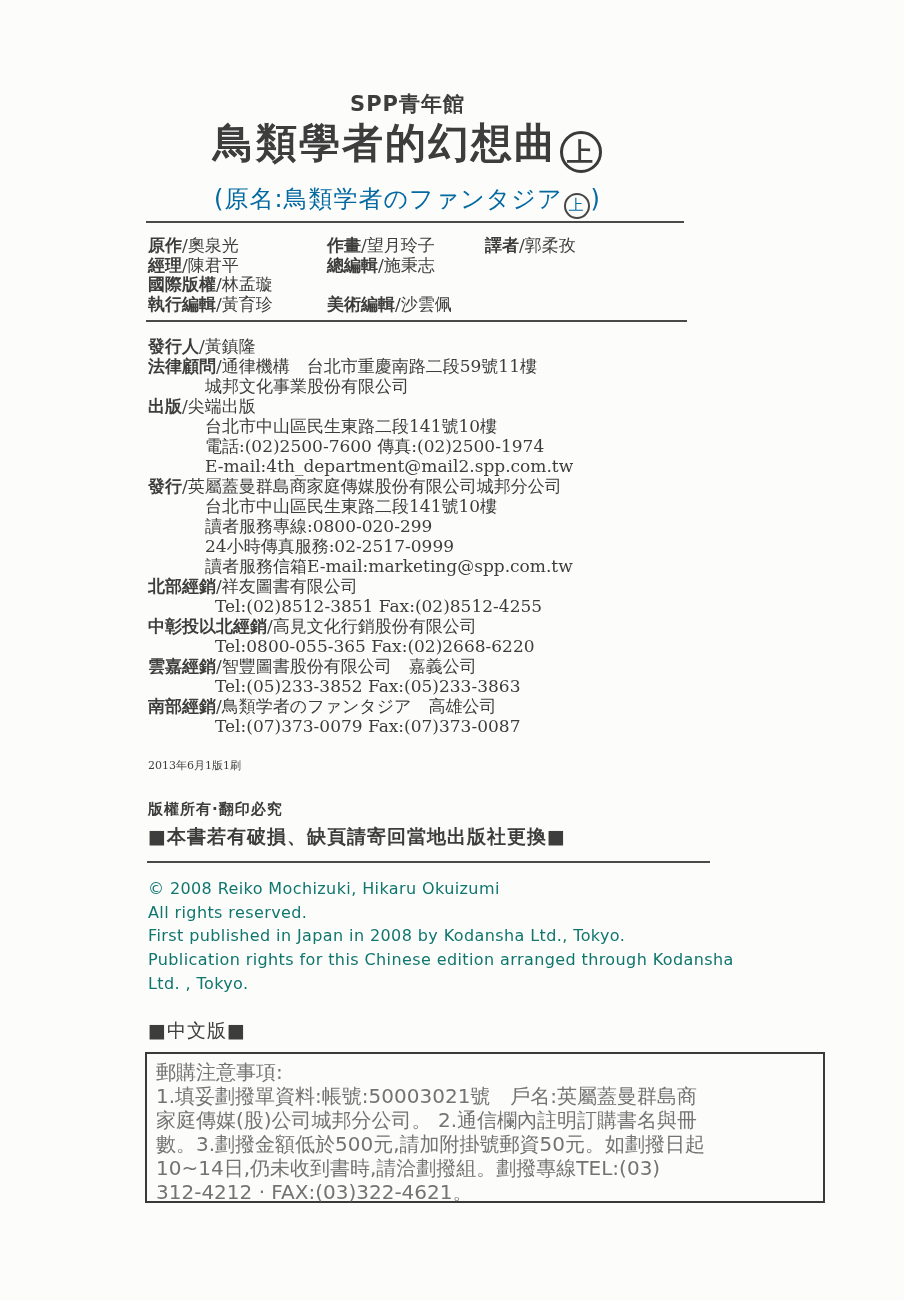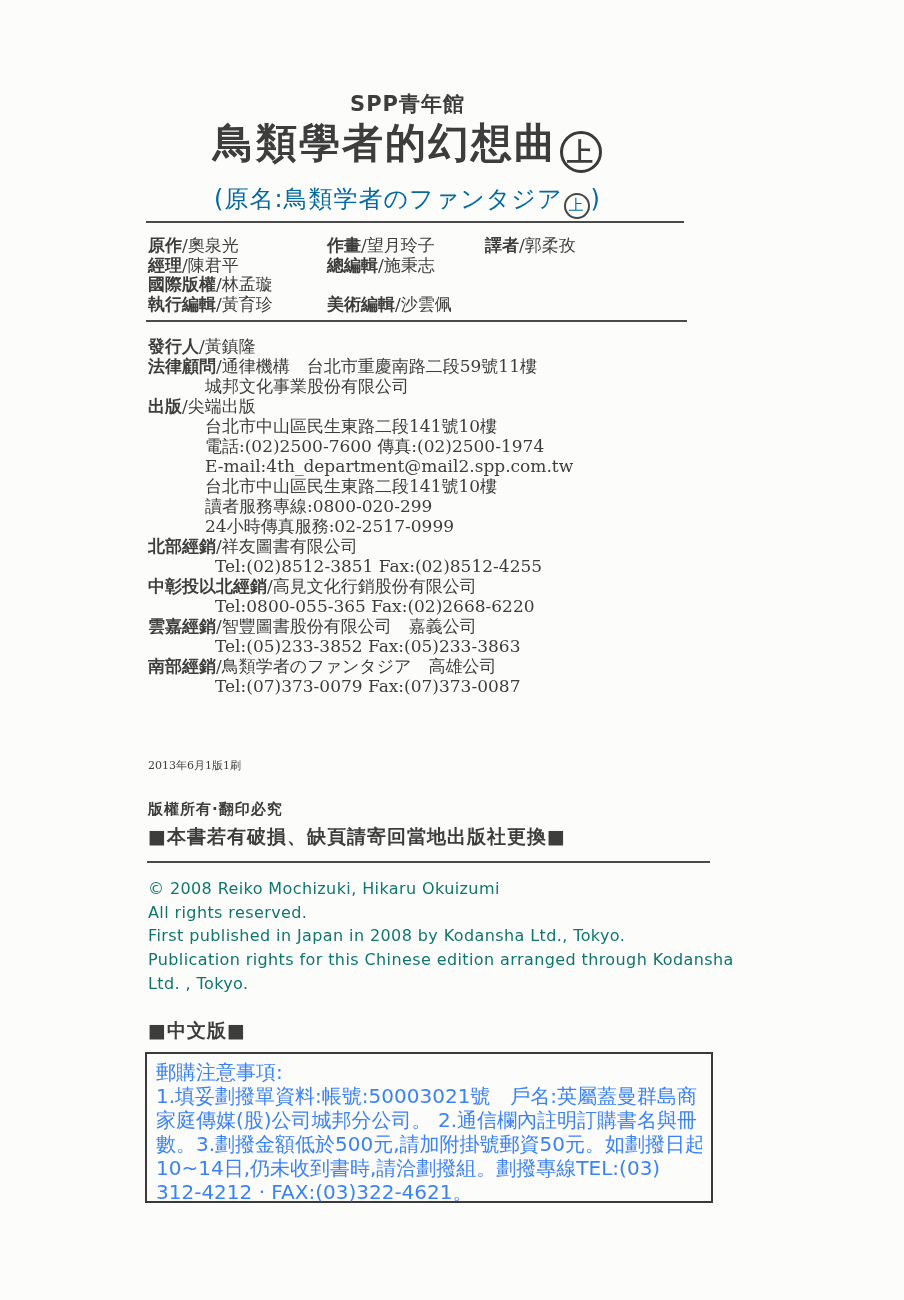--- a/index.html
+++ b/index.html
@@ -52,27 +52,27 @@
   .ind1{padding-left:57px;}
   .ind2{padding-left:67px;}
 
   .date-line{position:absolute;left:148px;top:758px;font-size:11px;}
   .rights1{position:absolute;left:148px;top:800px;font-size:15px;font-weight:bold;letter-spacing:1px;}
   .rights2{position:absolute;left:148px;top:824px;font-size:19px;font-weight:bold;letter-spacing:1px;}
 
   .engblock{position:absolute;left:148px;top:877px;font-size:16px;line-height:23.7px;letter-spacing:0.4px;color:#0f766e;}
   .eng-line{white-space:nowrap;}
 
-  .cn-edition{position:absolute;left:148px;top:1018px;font-size:19px;font-weight:bold;letter-spacing:1px;}
+  .cn-edition{position:absolute;left:148px;top:1018px;font-size:19px;font-weight:normal;letter-spacing:1px;}
 
   .mail-box{
-    position:absolute;left:145px;top:1052px;width:568px;height:151px;
+    position:absolute;left:145px;top:1052px;width:680px;height:151px;
     border:2px solid #3a3a3a;box-sizing:border-box;
     padding:6px 9px;
-    font-size:20px;line-height:24px;color:#3b82f6;
+    font-size:20px;line-height:24px;color:#737373;
   }
   .box-line{white-space:nowrap;overflow:hidden;}
 </style>
 </head>
 <body>
 
 <div class="page">
 
   <div class="mast-line imprint sans">SPP青年館</div>
 
@@ -112,27 +112,29 @@
       <div class="info-line ind1"><span class="b"></span><span>城邦文化事業股份有限公司</span></div>
 
       <div class="info-line"><span class="b">出版</span><span>/尖端出版</span></div>
 
       <div class="info-line ind1"><span class="b"></span><span>台北市中山區民生東路二段141號10樓</span></div>
 
       <div class="info-line ind1"><span class="b"></span><span>電話:(02)2500-7600 傳真:(02)2500-1974</span></div>
 
       <div class="info-line ind1"><span class="b"></span><span>E-mail:4th_department@mail2.spp.com.tw</span></div>
 
+      <div class="info-line"><span class="b">發行</span><span>/英屬蓋曼群島商家庭傳媒股份有限公司城邦分公司</span></div>
 
       <div class="info-line ind1"><span class="b"></span><span>台北市中山區民生東路二段141號10樓</span></div>
 
       <div class="info-line ind1"><span class="b"></span><span>讀者服務專線:0800-020-299</span></div>
 
       <div class="info-line ind1"><span class="b"></span><span>24小時傳真服務:02-2517-0999</span></div>
 
+      <div class="info-line ind1"><span class="b"></span><span>讀者服務信箱E-mail:marketing@spp.com.tw</span></div>
 
       <div class="info-line"><span class="b">北部經銷</span><span>/祥友圖書有限公司</span></div>
 
       <div class="info-line ind2"><span class="b"></span><span>Tel:(02)8512-3851 Fax:(02)8512-4255</span></div>
 
       <div class="info-line"><span class="b">中彰投以北經銷</span><span>/高見文化行銷股份有限公司</span></div>
 
       <div class="info-line ind2"><span class="b"></span><span>Tel:0800-055-365  Fax:(02)2668-6220</span></div>
 
       <div class="info-line"><span class="b">雲嘉經銷</span><span>/智豐圖書股份有限公司　嘉義公司</span></div>

